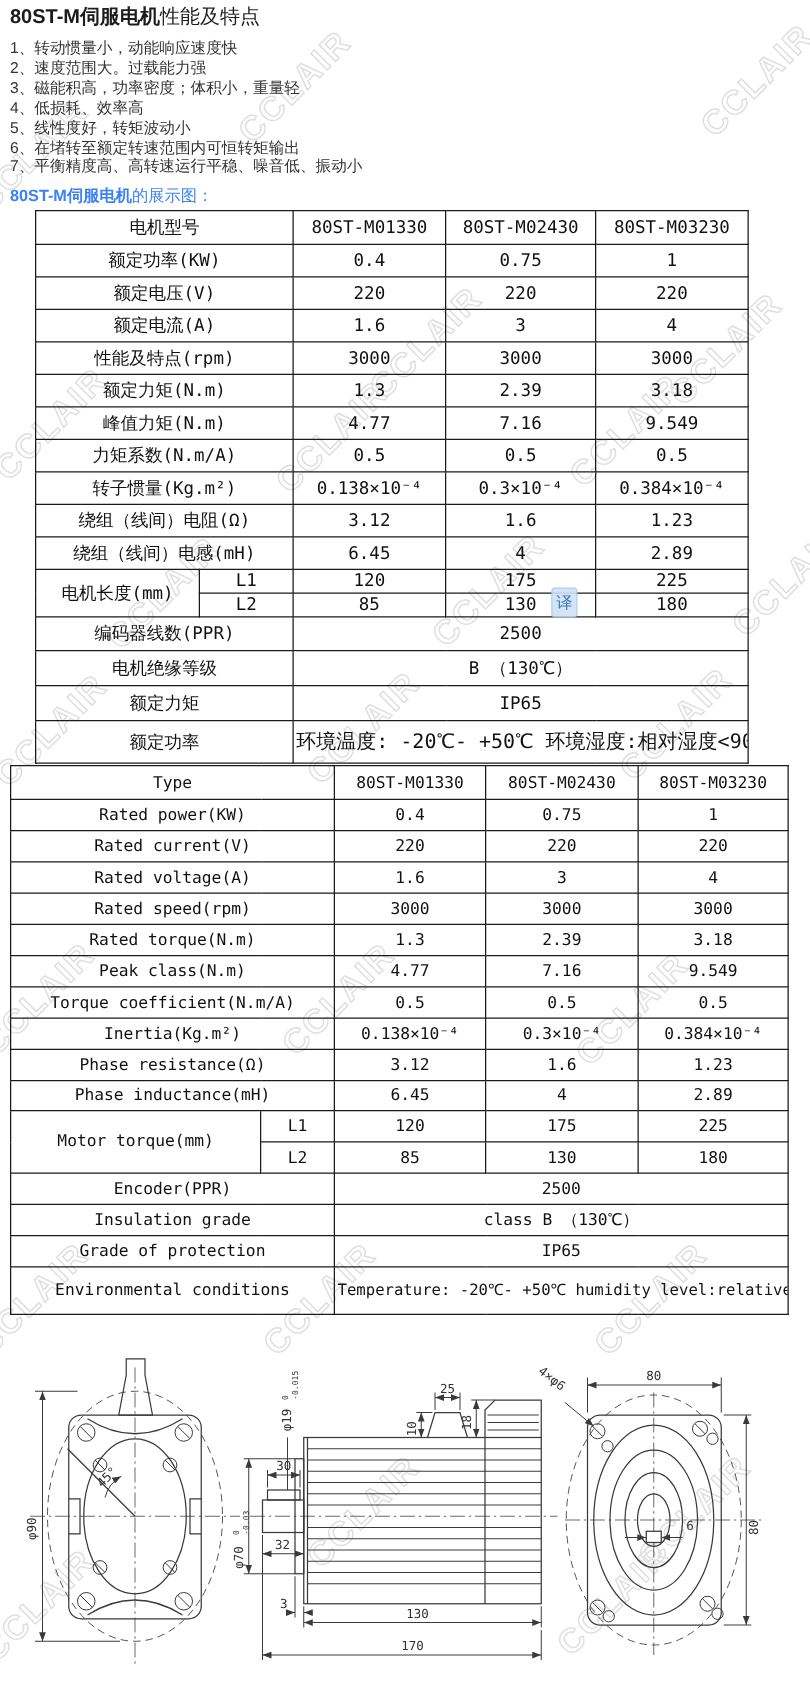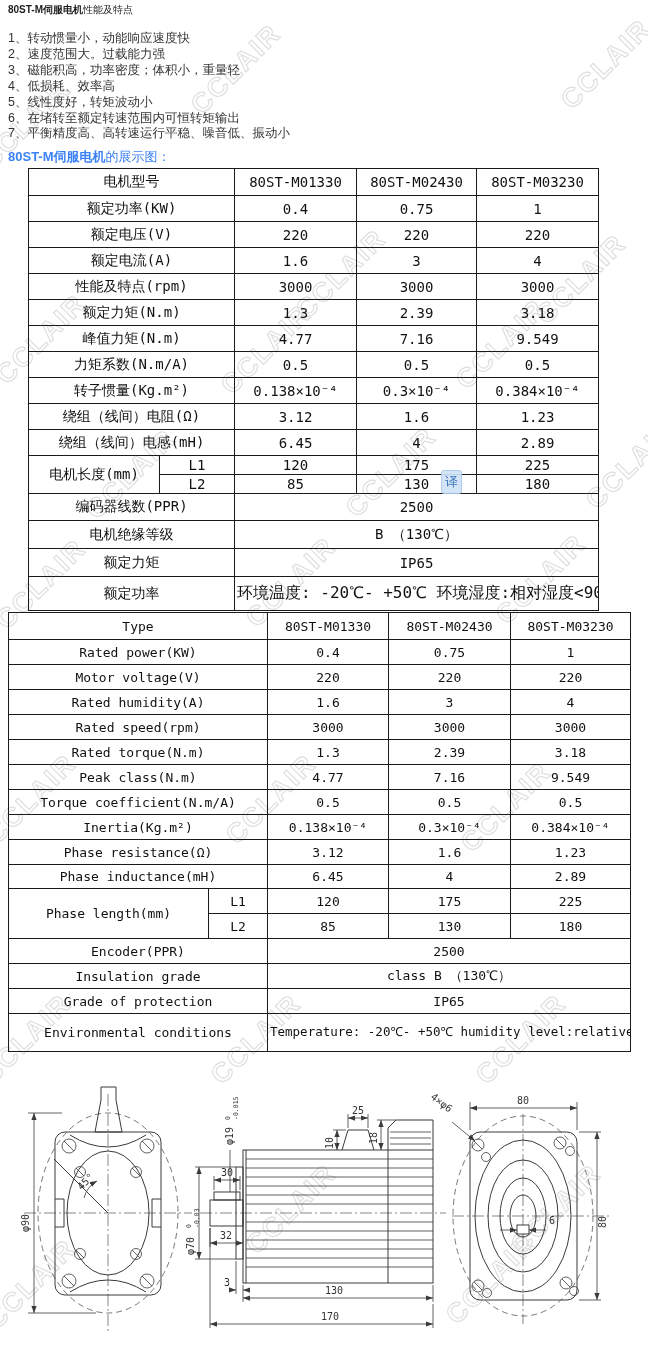--- a/index.html
+++ b/index.html
@@ -7,21 +7,21 @@
   .page { position:relative; width:648px; height:1346px; background:#fff; overflow:hidden;
           font-family:"Liberation Sans","DejaVu Sans",sans-serif; color:#222; }
 
   
   .wm { position:absolute; width:140px; height:30px; font:bold 27px "Liberation Sans",sans-serif;
         letter-spacing:2px; color:transparent; -webkit-text-stroke:1.2px #dfdfdf;
         transform:rotate(-45deg); z-index:0; pointer-events:none; }
 
   .content { position:absolute; inset:0; z-index:1; }
 
-  h1.title { position:absolute; left:8px; top:3px; font-size:10px; font-weight:normal; color:#1c1c1c; }
+  h1.title { position:absolute; left:8px; top:3px; font-size:16px; font-weight:normal; color:#1c1c1c; }
   h1.title b { font-weight:bold; }
   .features { position:absolute; left:8px; top:31px; font-size:12.5px; line-height:15.9px; color:#333; }
   h2.subtitle { position:absolute; left:8px; top:148px; font-size:13px; font-weight:normal; color:#3b82f6; }
   h2.subtitle b { font-weight:bold; }
 
   table.spec { position:absolute; border-collapse:collapse; table-layout:fixed;
                font-family:"DejaVu Sans Mono","Liberation Mono",monospace; color:#111; }
   table.spec td { border:1px solid #1a1a1a; text-align:center; vertical-align:middle; padding:0 2px;
                   overflow:hidden; white-space:nowrap; }
   #t-cn { left:28px; top:168px; width:570px; font-size:14px; }
@@ -216,27 +216,27 @@
         <td>80ST-M02430</td>
         <td>80ST-M03230</td>
       </tr>
       <tr style="height:25px">
         <td colspan="2">Rated power(KW)</td>
         <td>0.4</td>
         <td>0.75</td>
         <td>1</td>
       </tr>
       <tr style="height:25px">
-        <td colspan="2">Motor voltage(V)</td>
-        <td>220</td>
-        <td>220</td>
-        <td>220</td>
-      </tr>
-      <tr style="height:25px">
-        <td colspan="2">Rated humidity(A)</td>
+        <td colspan="2">Rated current(V)</td>
+        <td>220</td>
+        <td>220</td>
+        <td>220</td>
+      </tr>
+      <tr style="height:25px">
+        <td colspan="2">Rated voltage(A)</td>
         <td>1.6</td>
         <td>3</td>
         <td>4</td>
       </tr>
       <tr style="height:25px">
         <td colspan="2">Rated speed(rpm)</td>
         <td>3000</td>
         <td>3000</td>
         <td>3000</td>
       </tr>
@@ -270,21 +270,21 @@
         <td>1.6</td>
         <td>1.23</td>
       </tr>
       <tr style="height:24px">
         <td colspan="2">Phase inductance(mH)</td>
         <td>6.45</td>
         <td>4</td>
         <td>2.89</td>
       </tr>
       <tr style="height:25px">
-        <td rowspan="2">Phase length(mm)</td>
+        <td rowspan="2">Motor torque(mm)</td>
         <td class="subl">L1</td>
         <td>120</td>
         <td>175</td>
         <td>225</td>
       </tr>
       <tr style="height:25px">
         <td class="subl">L2</td>
         <td>85</td>
         <td>130</td>
         <td>180</td>

